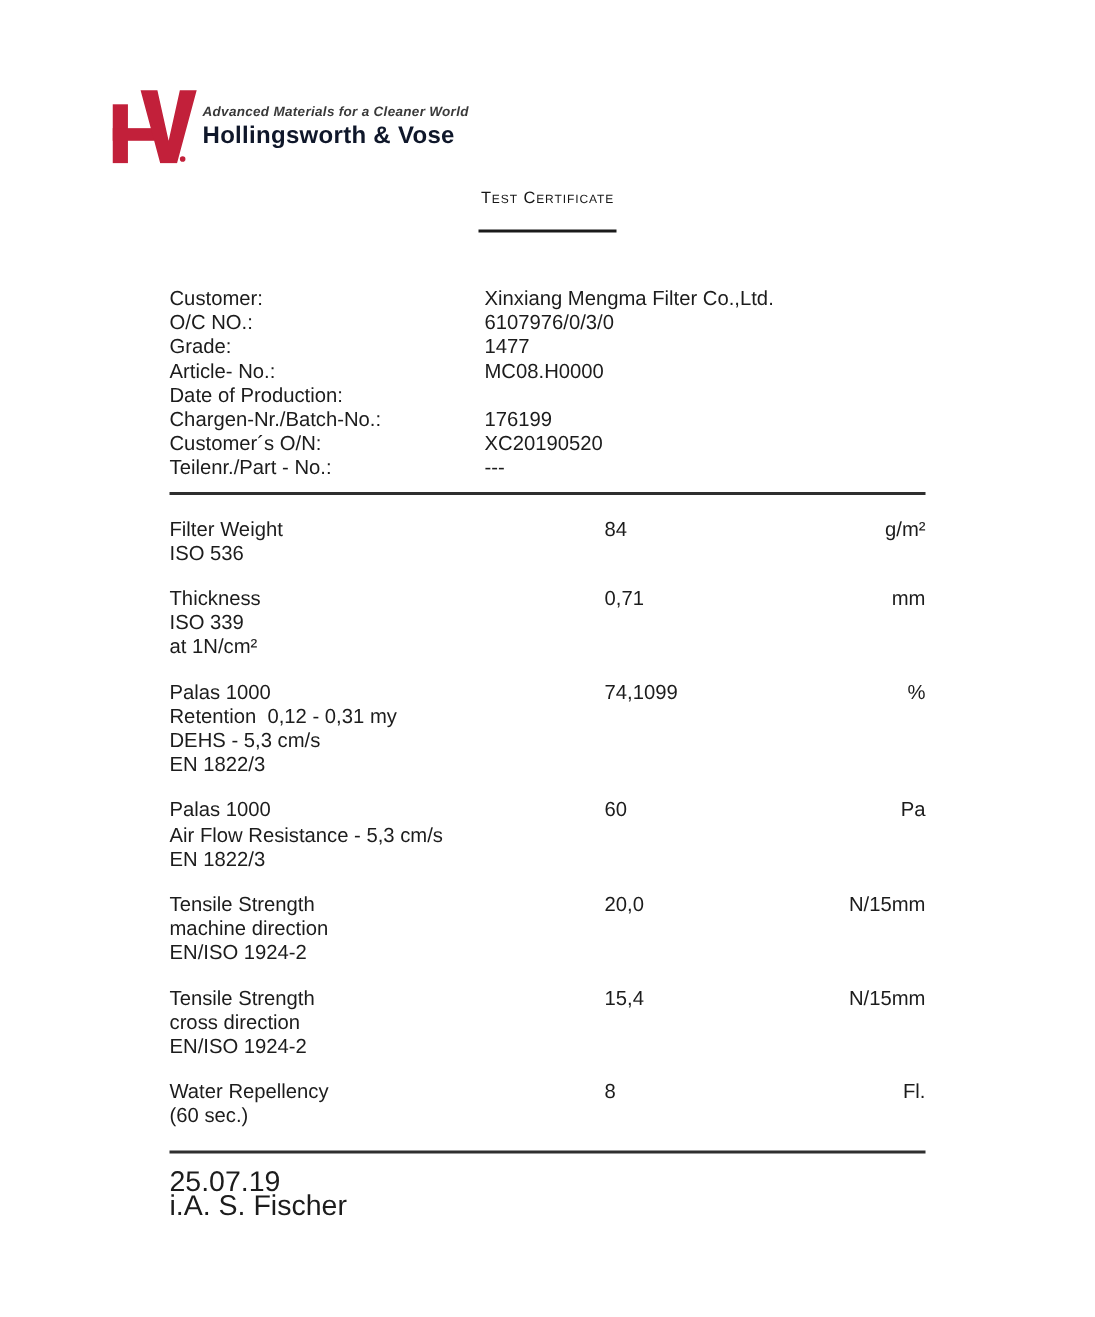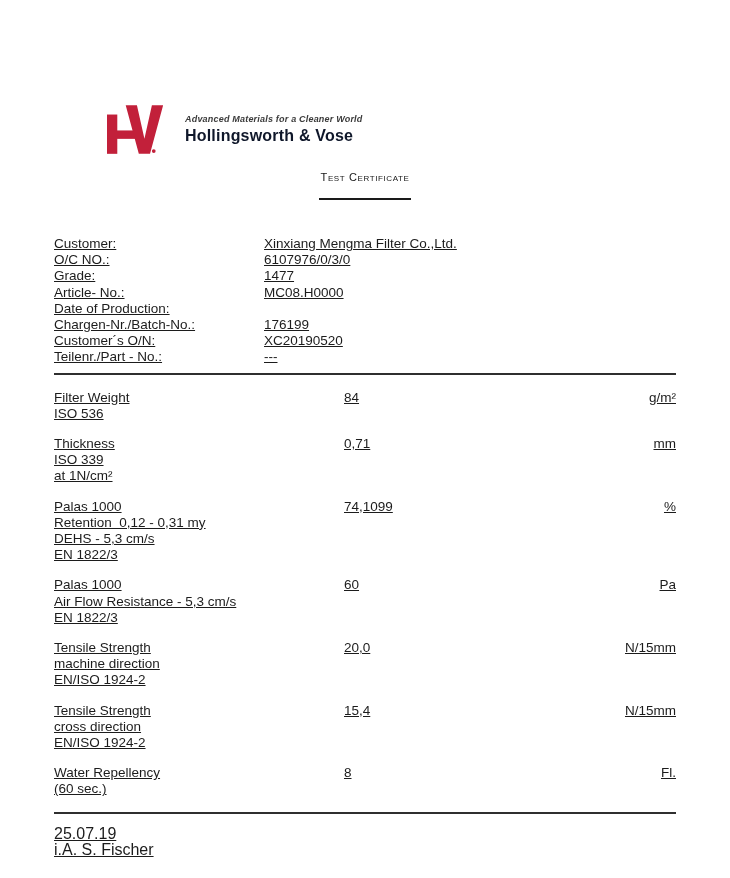--- a/index.html
+++ b/index.html
@@ -2,51 +2,51 @@
 <html><head>
 <meta charset="utf-8">
 <style>
   html, body { margin:0; padding:0; background:#ffffff; }
   .page {
     width:730px; height:878px; background:#ffffff; overflow:hidden;
     font-family:"Liberation Sans", sans-serif; color:#1c1c1c;
     position:relative; margin:0 auto;
   }
   
-  .header { padding:60px 0 0 107px; display:flex; align-items:flex-end; gap:20px;margin-top:45px; }
+  .header { padding:60px 0 0 75px; display:flex; align-items:flex-end; gap:2px; }
   .hv-mark { flex:0 0 auto; display:block; }
   .logo-text { padding-bottom:9px; }
   .tagline {
     font-style:italic; font-weight:600; font-size:9px; color:#3a3a3a;
     letter-spacing:0.2px; margin-bottom:3px;
   }
   .company { font-size:16px; font-weight:bold; color:#0f172a; letter-spacing:0.2px; }
   
   .title-wrap { text-align:center; margin-top:13px; }
   .doc-title {
     display:inline-block; font-weight:normal; font-size:11px;
     font-variant:small-caps; letter-spacing:0.6px; color:#161616;
     border-bottom:2px solid #1a1a1a; padding:0 2px 15px 2px;
   }
   
-  .content { padding:0 54px;text-decoration:underline; }
+  .content { padding:0 113px; }
   
   .cust { margin-top:36px; }
   .cust-row { display:grid; grid-template-columns:210px 1fr; font-size:13.5px; line-height:16.2px; }
   .hr { height:2px; background:#2f2f2f; margin-top:7px; }
   
   .meas { margin-top:15px; }
   .m-row {
     display:grid; grid-template-columns:290px 110px 1fr;
     font-size:13.5px; line-height:16.2px; margin-bottom:14px;
   }
   .m-line { white-space:pre-wrap; }
   .m-unit { text-align:right; }
   
-  .footer { margin-top:12px; font-size:16px; line-height:16.5px; }
+  .footer { margin-top:12px; font-size:19px; line-height:16.5px; }
 </style>
 </head>
 <body>
 
 <div class="page">
 
   <div class="header">
     <svg class="hv-mark" width="58" height="49" viewBox="0 0 62 52" xmlns="http://www.w3.org/2000/svg">
       <rect x="0" y="10" width="11" height="42" fill="#c2203a"></rect>
       <rect x="0" y="27" width="30" height="9" fill="#c2203a"></rect>

